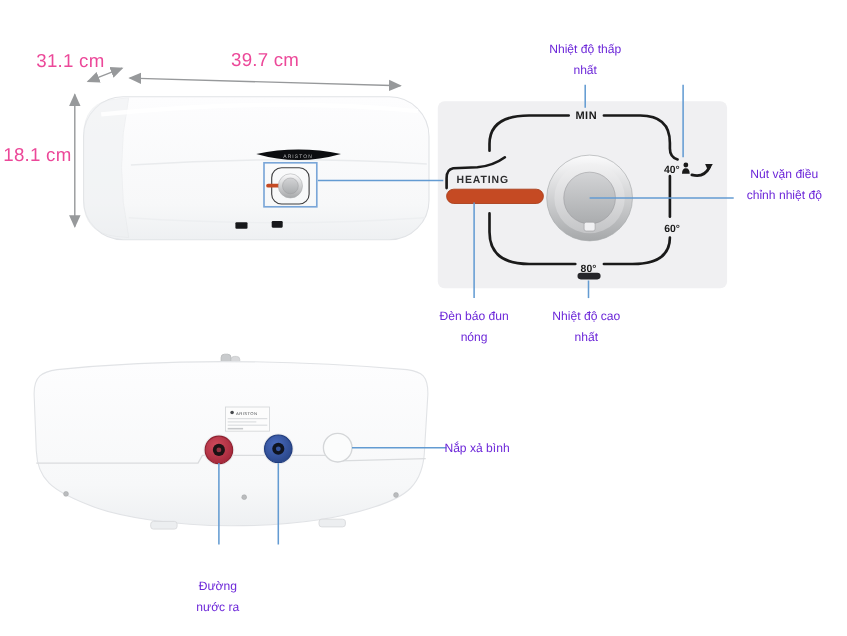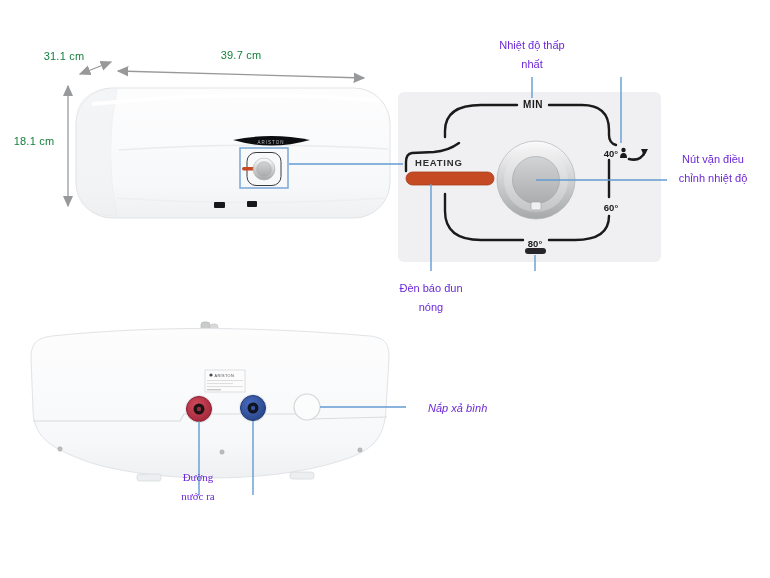--- a/index.html
+++ b/index.html
@@ -8,21 +8,21 @@
     font-family:"Liberation Sans","DejaVu Sans",sans-serif;
   }
   .canvas svg{position:absolute;left:0;top:0;}
   svg text{font-family:"Liberation Sans","DejaVu Sans",sans-serif;}
   .lbl{
     position:absolute;color:#6d28d9;font-size:11px;line-height:19px;
     text-align:center;white-space:normal;
   }
   .lbl.left{text-align:left;white-space:nowrap;}
   .dim{
-    position:absolute;color:#15803d;font-size:11px;line-height:20px;
+    position:absolute;color:#ec4899;font-size:17px;line-height:20px;
     text-align:center;letter-spacing:.2px;white-space:nowrap;
   }
 </style>
 </head>
 <body>
 
 <div class="canvas">
 
   <svg width="770" height="578" viewBox="0 0 770 578">
     <defs>
@@ -177,16 +177,17 @@
     </g>
   </svg>
 
   <div class="dim" style="left:28px;top:46px;width:72px;">31.1 cm</div>
   <div class="dim" style="left:205px;top:45px;width:72px;">39.7 cm</div>
   <div class="dim" style="left:2px;top:131px;width:64px;">18.1 cm</div>
 
   <div class="lbl" style="left:492px;top:36px;width:80px;">Nhiệt độ thấp nhất</div>
   <div class="lbl" style="left:396px;top:279px;width:70px;">Đèn báo đun nóng</div>
   <div class="lbl" style="left:671px;top:150px;width:84px;">Nút vặn điều chỉnh nhiệt độ</div>
+  <div class="lbl" style="left:498px;top:279px;width:70px;">Nhiệt độ cao nhất</div>
 
-  <div class="lbl left" style="left:428px;top:399px;font-style:italic;">Nắp xả bình</div>
-  <div class="lbl" style="left:174px;top:468px;width:48px;font-family:Liberation Serif, serif;">Đường nước ra</div>
+  <div class="lbl left" style="left:404px;top:399px;">Nắp xả bình</div>
+  <div class="lbl" style="left:174px;top:524px;width:48px;">Đường nước ra</div>
 </div>
 
 </body></html>

